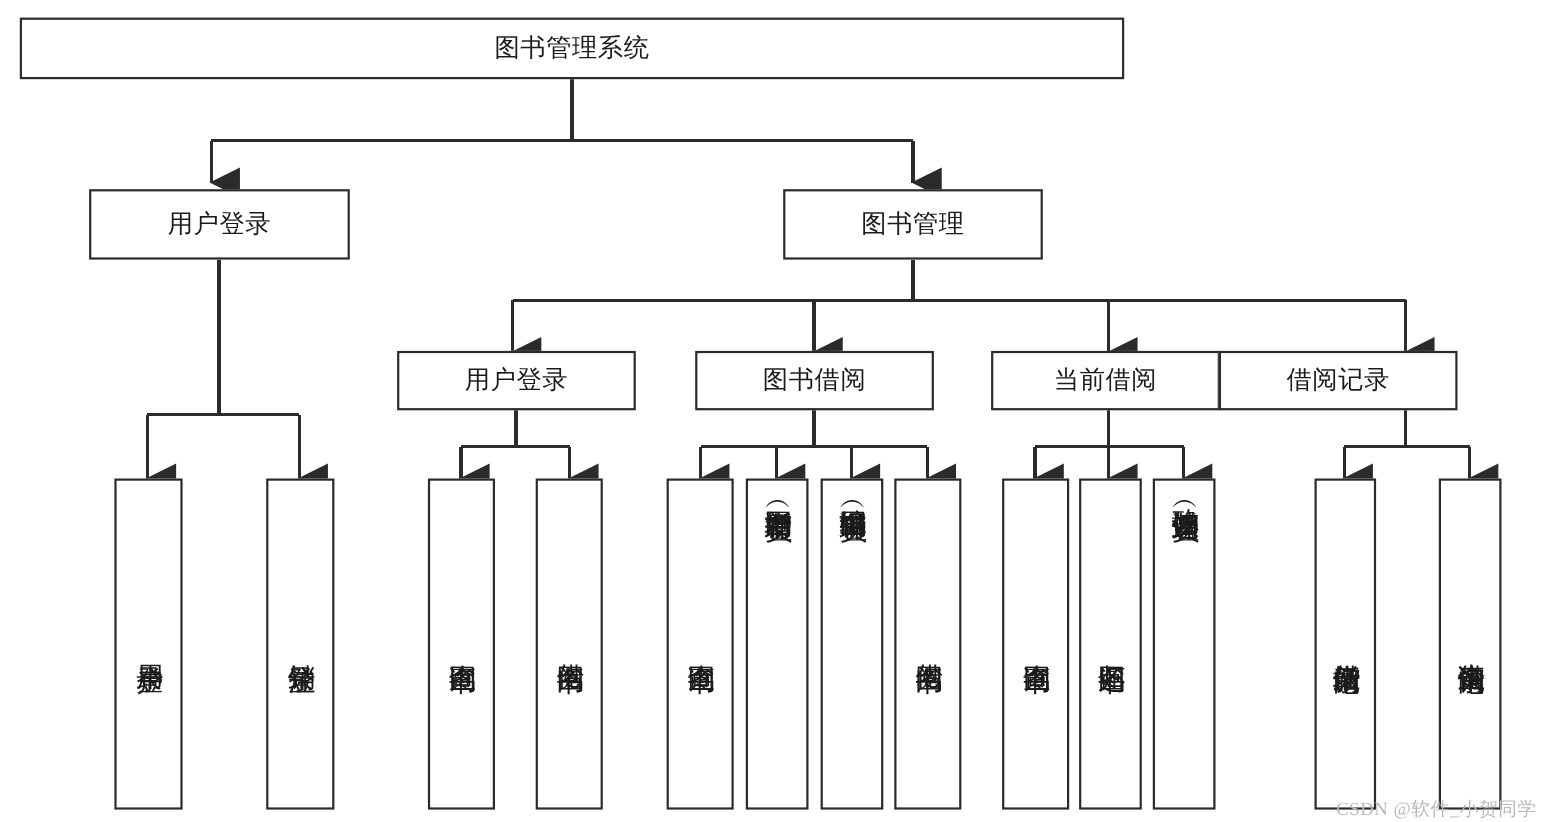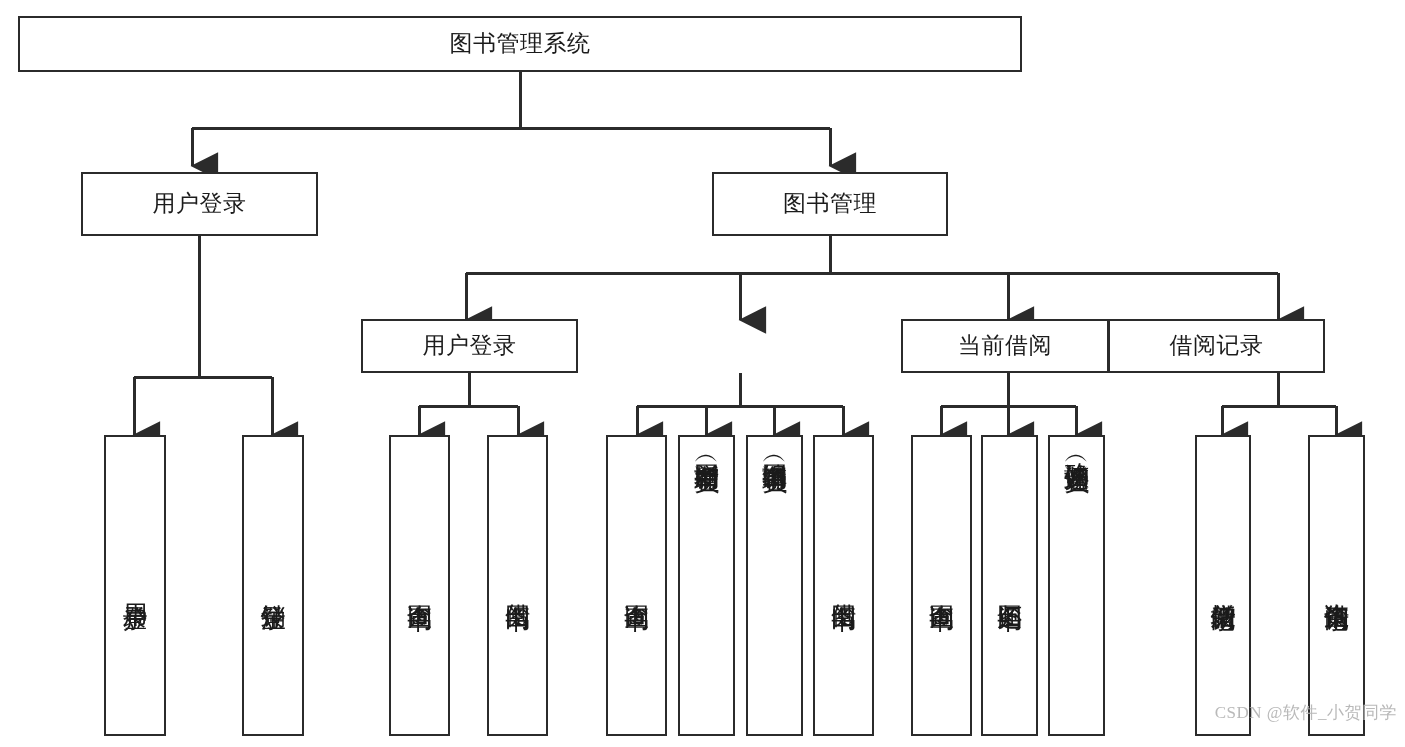--- a/index.html
+++ b/index.html
@@ -59,21 +59,21 @@
     letter-spacing: 1px;
     white-space: nowrap;
   }
   .v-node.mid-align {
     align-items: center;
     padding-top: 0;
   }
   #watermark {
     position: absolute;
     right: 8px;
-    bottom: 23px;
+    bottom: 0;
     font-size: 17px;
     color: #b9b9b9;
     letter-spacing: 0.5px;
     user-select: none;
     pointer-events: none;
     white-space: nowrap;
   }
 </style>
 </head>
 <body>
@@ -139,20 +139,23 @@
   </div>
 
   <div class="node-box h-node" style="left:712px; top:172px; width:236px; height:64px;">
     <span class="node-label">图书管理</span>
   </div>
 
   <div class="node-box h-node" style="left:361px; top:319px; width:217px; height:54px;">
     <span class="node-label">用户登录</span>
   </div>
 
+  <div class="node-box h-node" style="left:632px; top:319px; width:217px; height:54px;">
+    <span class="node-label">图书借阅</span>
+  </div>
 
   <div class="node-box h-node" style="left:901px; top:319px; width:208px; height:54px;">
     <span class="node-label">当前借阅</span>
   </div>
 
   <div class="node-box h-node" style="left:1108px; top:319px; width:217px; height:54px;">
     <span class="node-label">借阅记录</span>
   </div>
 
   <div class="node-box v-node mid-align" style="left:104px; top:435px; width:62px; height:301px;">

